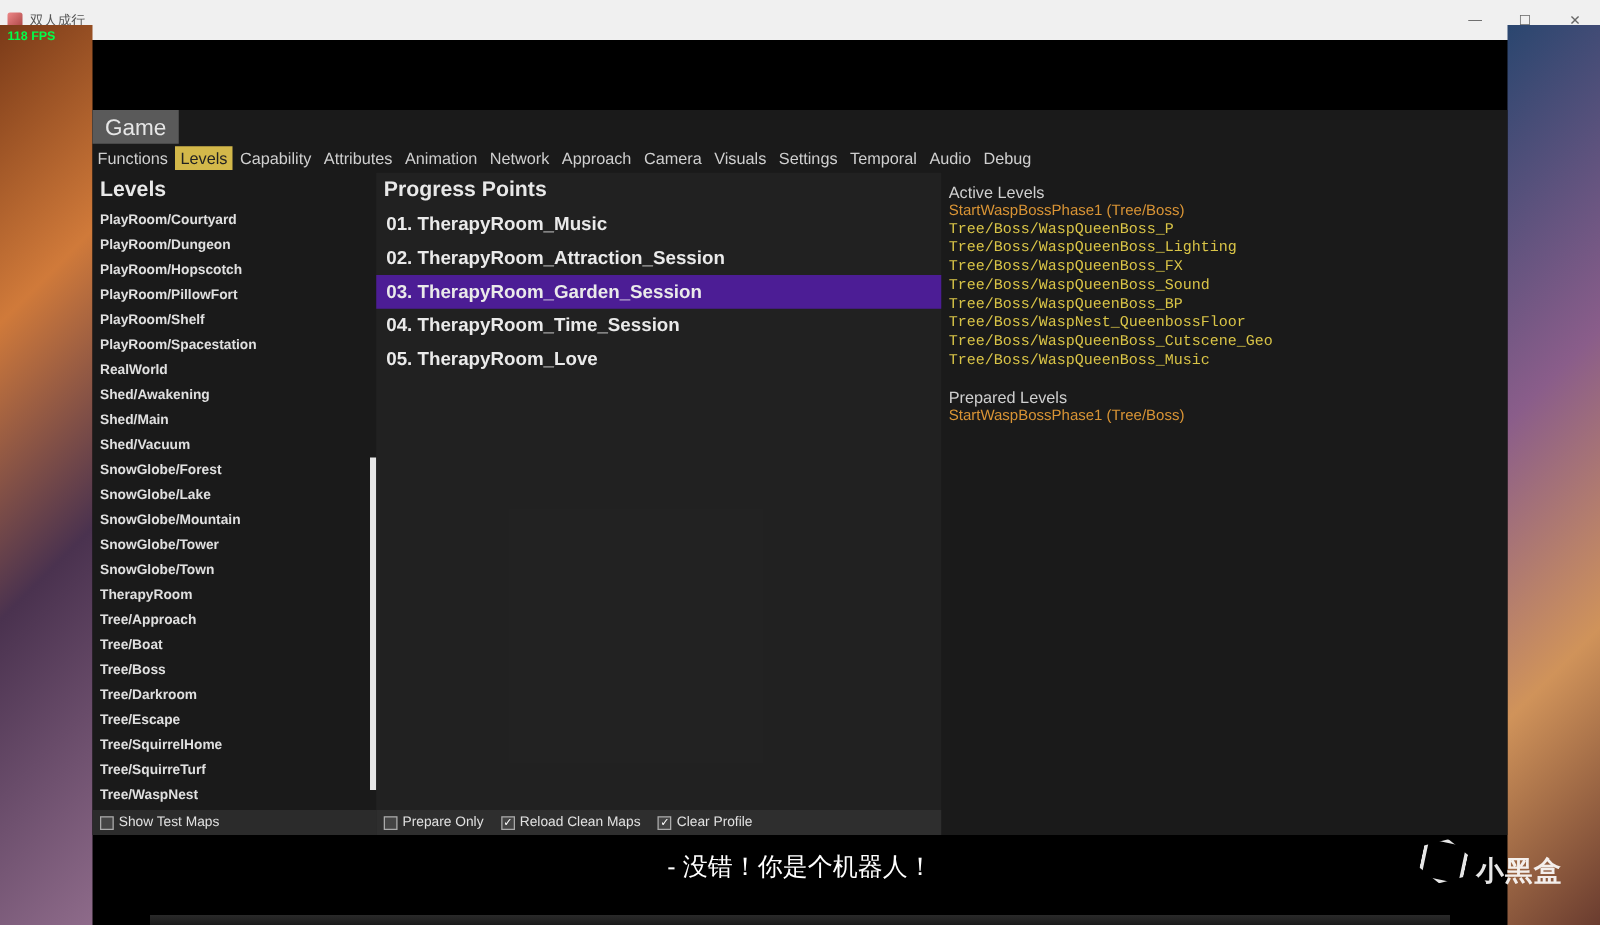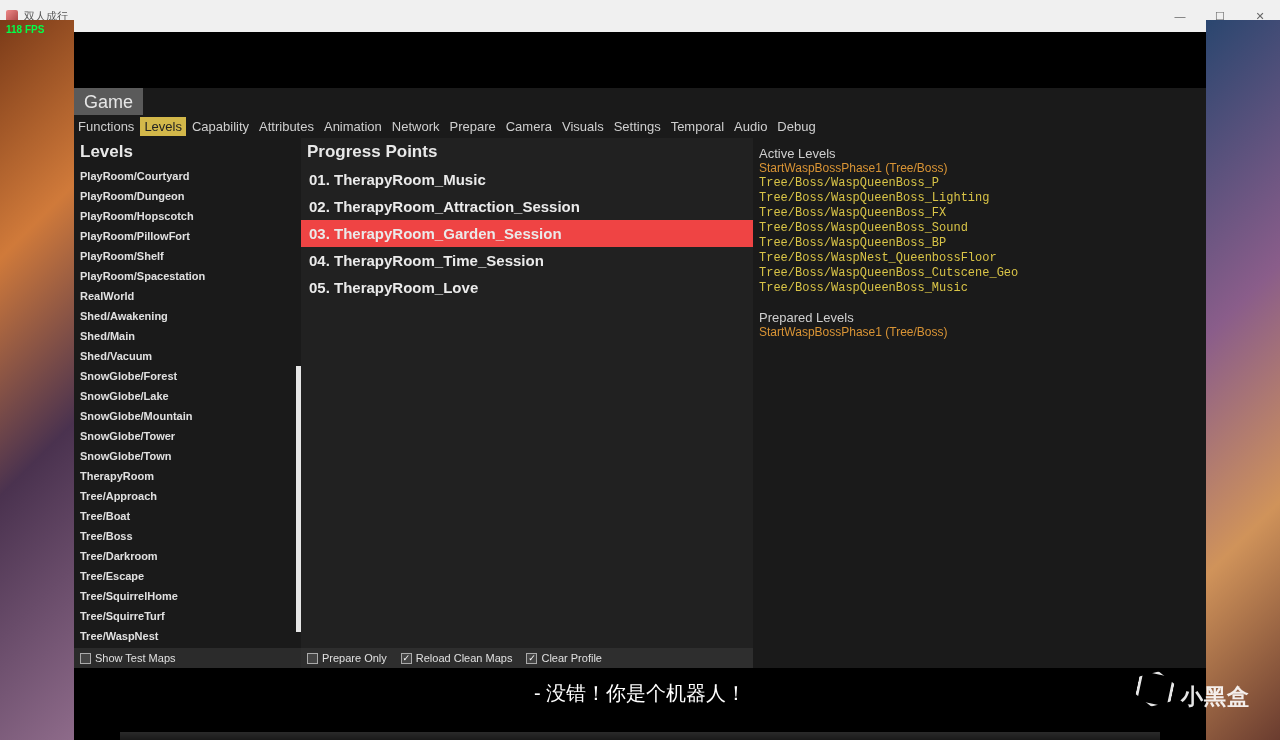--- a/index.html
+++ b/index.html
@@ -34,21 +34,21 @@
   .col-right { flex:1; padding:6px 6px; font-size:12px;}
   
   .col-title { font-size:17px; font-weight:bold; color:#e8e8e8; padding:4px 6px;}
   
   .levels-list { flex:1; overflow:hidden; position:relative;}
   .levels-list .row { font-size:11px; font-weight:bold; color:#e0e0e0; padding:4px 6px 4px 6px; line-height:12px; cursor:pointer;}
   .levels-scroll { position:absolute; right:0; top:200px; bottom:16px; width:5px; background:#e6e6e6;}
 
   .progress-list { flex:1;}
   .progress-list .row { font-size:15px; font-weight:600; color:#eaeaea; padding:5px 8px; cursor:pointer;}
-  .progress-list .row.sel { background:#ef4444;}
+  .progress-list .row.sel { background:#4c1d95;}
 
   .check-row { display:flex; align-items:flex-end; gap:14px; font-size:11px; color:#e0e0e0; padding:4px 6px; background:rgba(60,60,60,0.5);}
   .cb { width:11px; height:11px; border:1px solid #aaa; background:#444; display:inline-flex; align-items:center; justify-content:center; font-size:9px; color:#fff;}
   .cb.checked::after { content:"✓"; }
   .cb-wrap { display:flex; align-items:center; gap:4px; cursor:pointer;}
 
   .col-right .hdr { color:#cfcfcf; font-size:13px; margin-top:2px;}
   .col-right .orange { color:#d99435; }
   .col-right .yellow { color:#d9c447;font-family:Liberation Mono, monospace; }
   .col-right div { line-height:15px; }
@@ -90,21 +90,21 @@
   <div class="panel-tab">
     <span>Game</span>
   </div>
   <div class="menu-bar" id="menu-bar">
       <span>Functions</span>
       <span class="active">Levels</span>
       <span>Capability</span>
       <span>Attributes</span>
       <span>Animation</span>
       <span>Network</span>
-      <span>Prepare</span>
+      <span>Approach</span>
       <span>Camera</span>
       <span>Visuals</span>
       <span>Settings</span>
       <span>Temporal</span>
       <span>Audio</span>
       <span>Debug</span>
     </div>
 
   <div class="columns">
 

